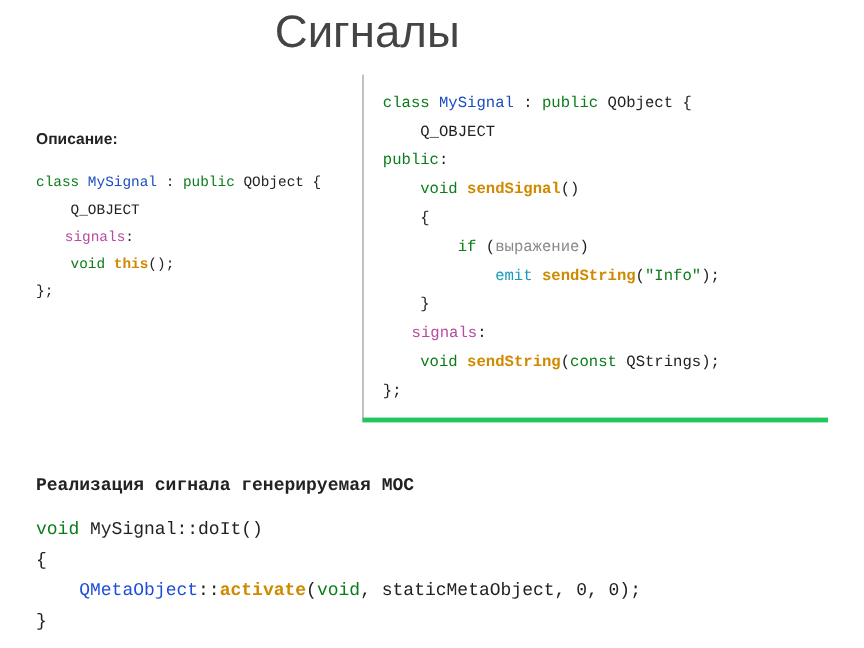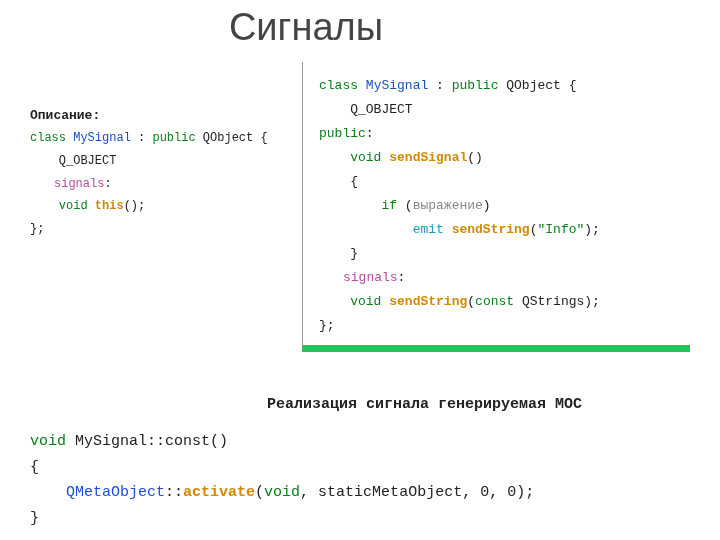--- a/index.html
+++ b/index.html
@@ -28,60 +28,60 @@
     font-weight: 400;
     color: #444;
   }
   .left-col {
     position: absolute;
     top: 108px;
     left: 30px;
     width: 250px;
   }
   .desc-label {
-    font-family: Liberation Mono, monospace;
+    font-family: Liberation Sans, sans-serif;
     font-size: 13px;
     font-weight: bold;
     color: #222;
-    margin-bottom: 4px;
+    margin-bottom: 18px;
   }
   .code {
     font-family: "Courier New", monospace;
     font-size: 12px;
     line-height: 1.9;
     white-space: pre;
     color: #222;
   }
   .right-col {
     position: absolute;
     top: 62px;
     left: 302px;
     width: 388px;
     height: 290px;
     border-left: 1px solid #999;
-    border-bottom: 7px solid #22c55e;
+    border-bottom: 4px solid #22c55e;
     padding: 12px 0 0 16px;
     box-sizing: border-box;
   }
   .right-col .code {
     font-size: 13px;
     line-height: 1.85;
   }
   .bottom {
     position: absolute;
     top: 396px;
     left: 30px;
     right: 30px;
   }
   .bottom-heading {
     font-family: "Courier New", monospace;
     font-weight: bold;
     font-size: 15px;
     color: #222;
-    text-align: right;
+    text-align: left;
     margin-bottom: 16px;
   }
   .bottom .code {
     font-size: 15px;
     line-height: 1.7;
   }
   .kw   { color: #0a7d1a; }
   .type { color: #1a4fbf; }
   .fn   { color: #d08a00; font-weight: bold; }
   .sig  { color: #b84aa0; margin-left: 24px; }
@@ -115,19 +115,19 @@
 <span>        </span><span class="kw">if</span><span> (</span><span class="expr">выражение</span><span>)</span>
 <span>            </span><span class="emit">emit</span><span> </span><span class="fn">sendString</span><span>(</span><span class="str">"Info"</span><span>);</span>
 <span>    }</span>
 <span class="sig">signals</span><span>:</span>
 <span>    </span><span class="kw">void</span><span> </span><span class="fn">sendString</span><span>(</span><span class="kw">const</span><span> QStrings);</span>
 <span>};</span></div>
   </div>
 
   <div class="bottom">
     <div class="bottom-heading">Реализация сигнала генерируемая MOC</div>
-    <div class="code"><span class="kw">void</span><span> MySignal::const()</span>
+    <div class="code"><span class="kw">void</span><span> MySignal::doIt()</span>
 <span>{</span>
 <span>    </span><span class="cls">QMetaObject</span><span>::</span><span class="fn">activate</span><span>(</span><span class="kw">void</span><span>, staticMetaObject, 0, 0);</span>
 <span>}</span></div>
   </div>
 
 </div>
 
 </body></html>

